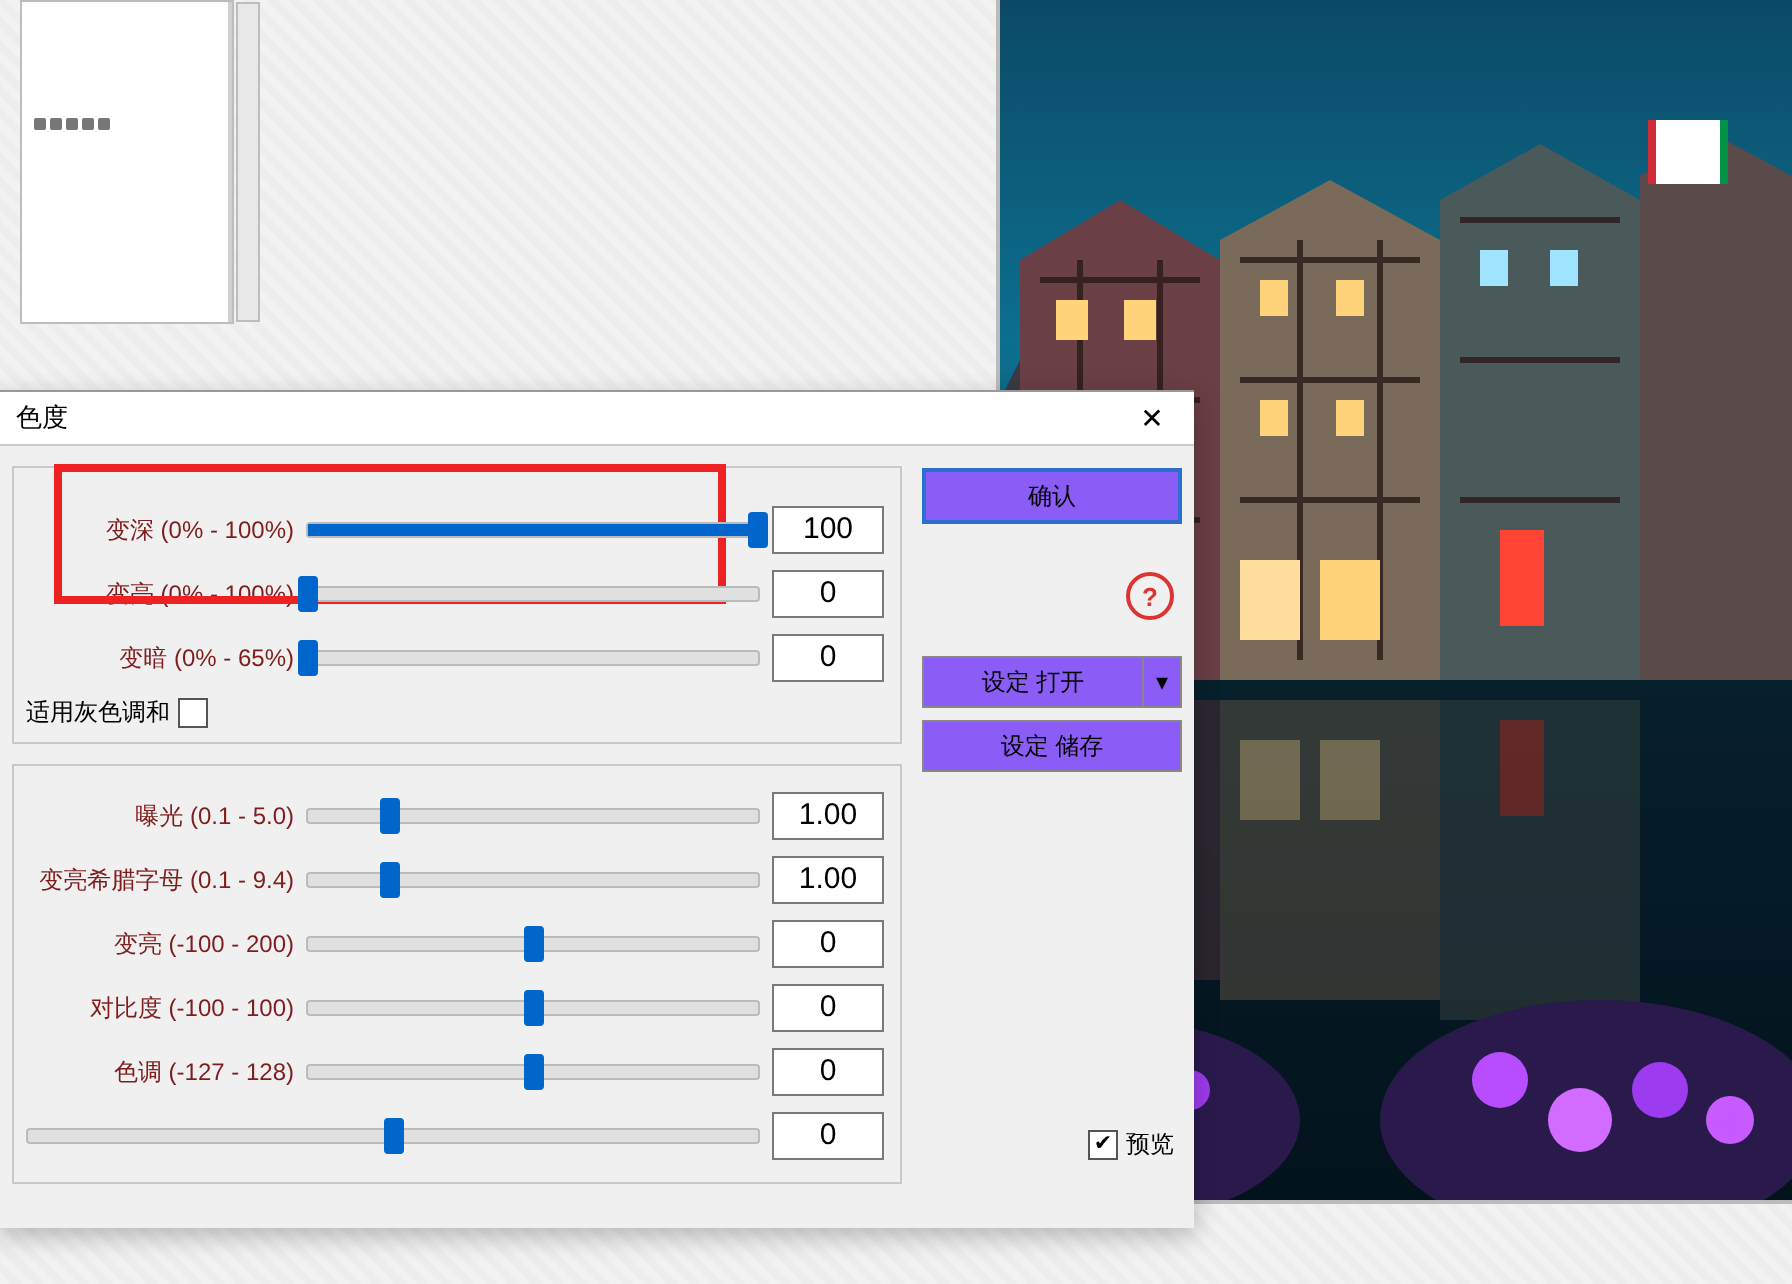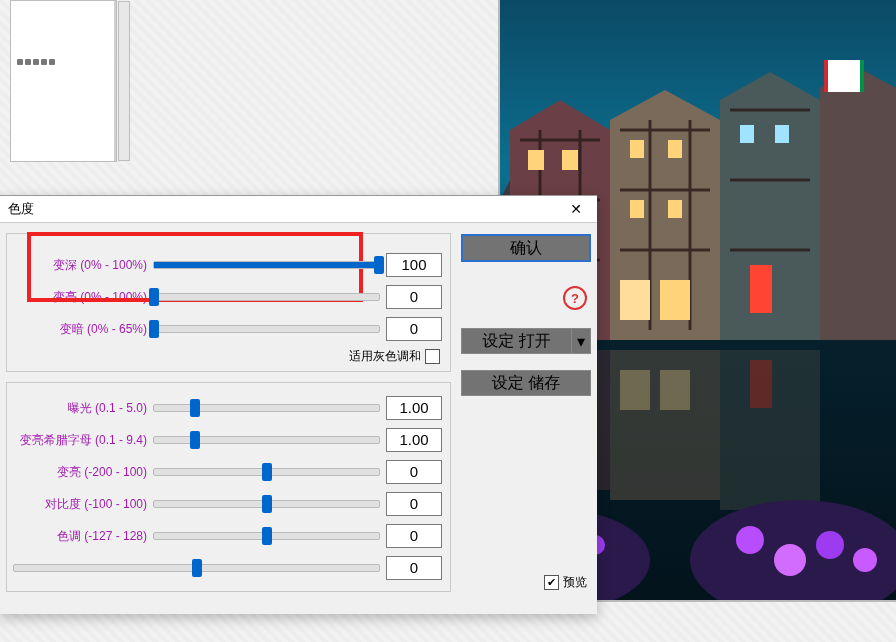--- a/index.html
+++ b/index.html
@@ -116,21 +116,21 @@
   .row {
     display: flex;
     align-items: center;
     height: 30px;
     margin-bottom: 2px;
   }
   .row-label {
     width: 134px;
     text-align: right;
     padding-right: 6px;
-    color: #a21caf;
+    color: #7f1d1d;
     white-space: nowrap;
     font-size: 12px;
   }
   .slider-track {
     position: relative;
     flex: 1;
     height: 6px;
     background: #e0e0e0;
     border: 1px solid #bbb;
     border-radius: 2px;
@@ -153,21 +153,20 @@
     width: 54px; height: 22px;
     border: 1px solid #7a7a7a;
     background: #fff;
     text-align: center;
     line-height: 22px;
     font-size: 15px;
   }
 
   .check-row {
     display: flex;
-    justify-content: flex-end;
     align-items: center;
     gap: 4px;
     margin-top: 4px;
     padding-right: 2px;
     font-size: 12px;
   }
   .chk {
     width: 13px; height: 13px;
     border: 1px solid #555;
     background: #fff;
@@ -179,24 +178,24 @@
   .highlight-box {
     position: absolute;
     border: 4px solid #e22;
     pointer-events: none;
   }
 
   
   .btn {
     height: 24px;
     border: 1px solid #888;
-    background: #737373;
+    background: #8b5cf6;
     margin-bottom: 6px;
     display: flex; align-items: center; justify-content: center;
-    font-size: 16px;
+    font-size: 12px;
     cursor: default;
   }
   .btn.primary {
     border: 2px solid #2b6fd1;
     height: 24px;
     margin-top: 1px;
   }
   .help-icon {
     width: 20px; height: 20px;
     border: 2px solid #d33;
@@ -380,21 +379,21 @@
             <div class="num-box">1.00</div>
           </div>
           <div class="row">
             <div class="row-label">变亮希腊字母 (0.1 - 9.4)</div>
             <div class="slider-track">
                 <div class="slider-thumb" style="left:18%"></div>
               </div>
             <div class="num-box">1.00</div>
           </div>
           <div class="row">
-            <div class="row-label">变亮 (-200 - 100)</div>
+            <div class="row-label">变亮 (-100 - 200)</div>
             <div class="slider-track">
                 <div class="slider-thumb" style="left:50%"></div>
               </div>
             <div class="num-box">0</div>
           </div>
           <div class="row">
             <div class="row-label">对比度 (-100 - 100)</div>
             <div class="slider-track">
                 <div class="slider-thumb" style="left:50%"></div>
               </div>
@@ -417,21 +416,21 @@
 
       </div>
 
       <div class="col-buttons">
 
         <div class="btn primary">确认</div>
 
         <div class="help-icon">?</div>
 
 
-        <div class="btn-row" style="margin-bottom:16px">
+        <div class="btn-row" style="margin-bottom:6px">
           <div class="btn">设定 打开</div>
           <div class="btn drop">▾</div>
         </div>
 
         <div class="btn">设定 储存</div>
 
         <div class="preview-chk">
           <span class="chk">✔</span>
           <span>预览</span>
         </div>

